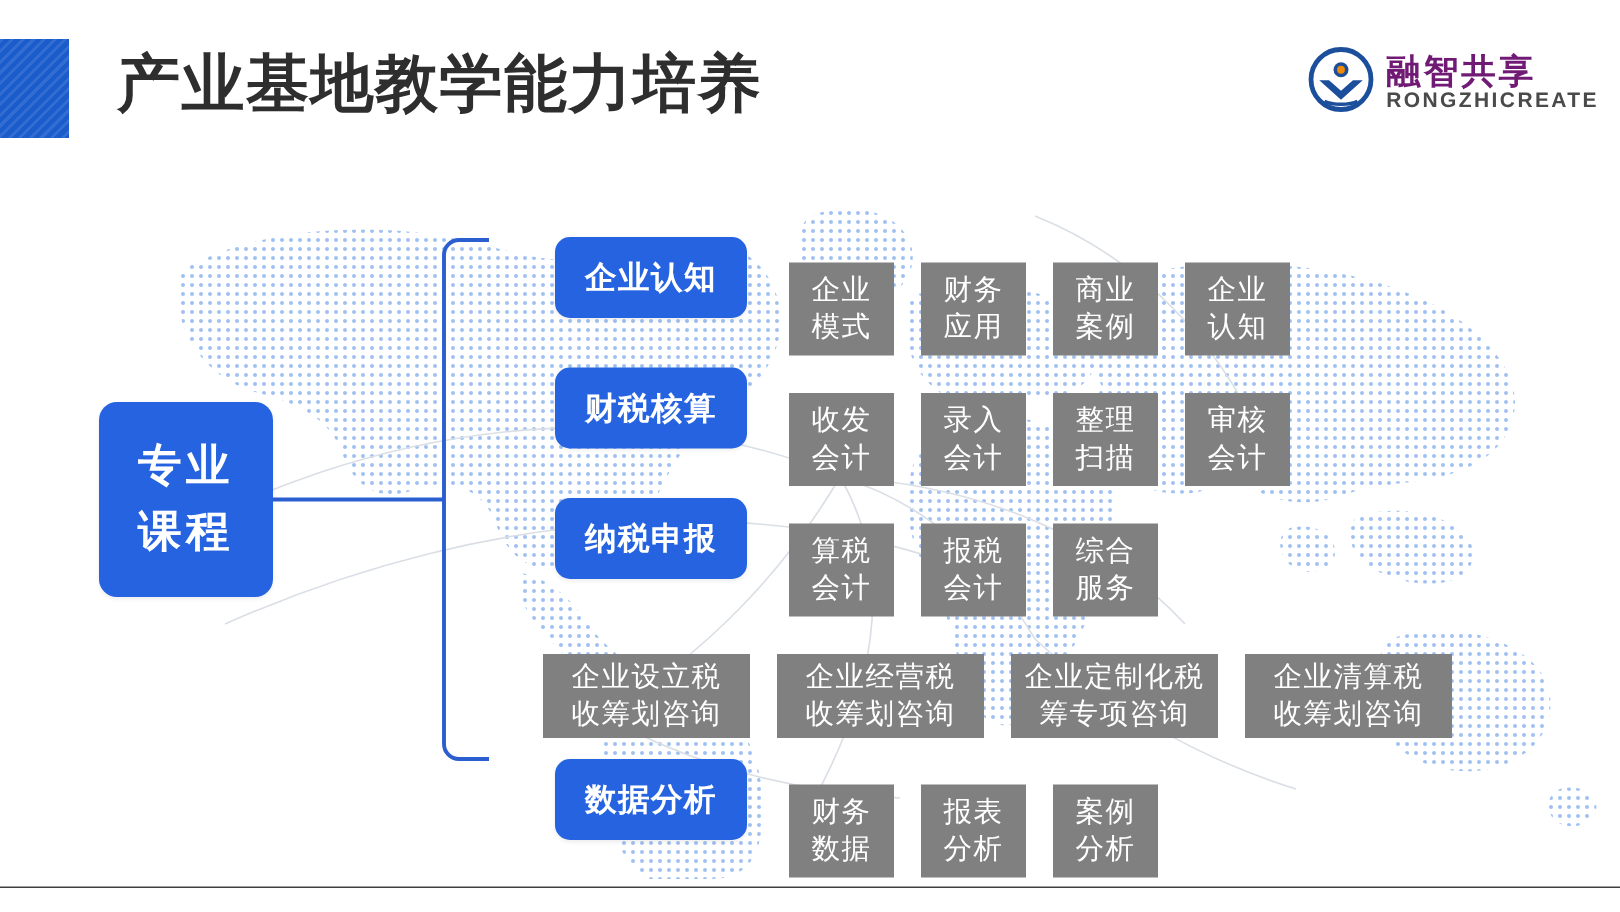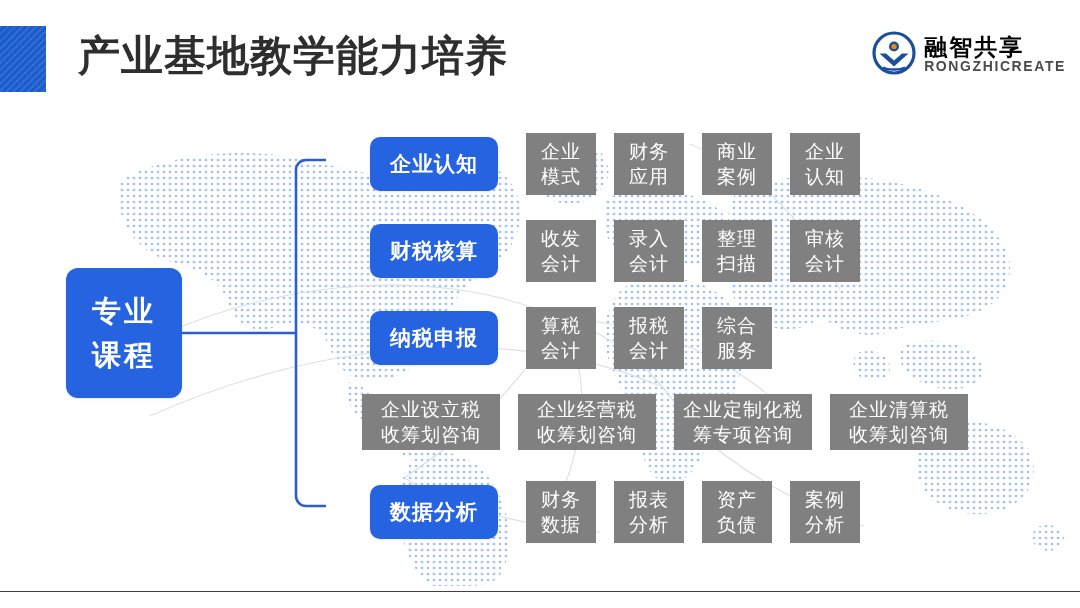--- a/index.html
+++ b/index.html
@@ -55,21 +55,21 @@
   
   .logo{
     position:absolute;right:14px;top:28px;
     height:50px;
     display:flex;align-items:center;gap:8px;
     z-index:3;
   }
   .logo-mark{width:44px;height:44px;flex:0 0 44px;}
   .logo-text{display:flex;flex-direction:column;justify-content:center;}
   .logo-cn{
-    font-size:23px;font-weight:bold;color:#000000;
+    font-size:23px;font-weight:bold;color:#701a75;
     letter-spacing:2px;line-height:25px;white-space:nowrap;
   }
   .logo-en{
     font-size:14px;font-weight:bold;color:#4a4a4a;
     letter-spacing:1.6px;line-height:12px;white-space:nowrap;text-align:right;
   }
 
   
   .diagram{position:absolute;left:0;top:0;width:1080px;height:608px;z-index:2;}
 
@@ -108,20 +108,21 @@
   }
   .item{
     background:#808080;
     color:#ffffff;
     display:flex;flex-direction:column;
     align-items:center;justify-content:center;
     font-size:19px;line-height:25px;
     letter-spacing:1px;
     flex:0 0 auto;
     text-align:left;
+    margin-top:42px;
   }
   .item-sm{width:70px;height:62px;}
   .item-wd{width:138px;height:56px;}
   .item span{display:block;white-space:nowrap;}
 </style>
 </head>
 <body>
 
 <div id="slide">
 
@@ -317,24 +318,20 @@
       <div class="items">
         <div class="item item-sm">
           <span>财务</span>
           <span>数据</span>
         </div>
         <div class="item item-sm">
           <span>报表</span>
           <span>分析</span>
         </div>
         <div class="item item-sm">
-          <span>资产</span>
-          <span>负债</span>
-        </div>
-        <div class="item item-sm">
           <span>案例</span>
           <span>分析</span>
         </div>
       </div>
     </div>
 
   </div>
 </div>
 
 </body></html>

